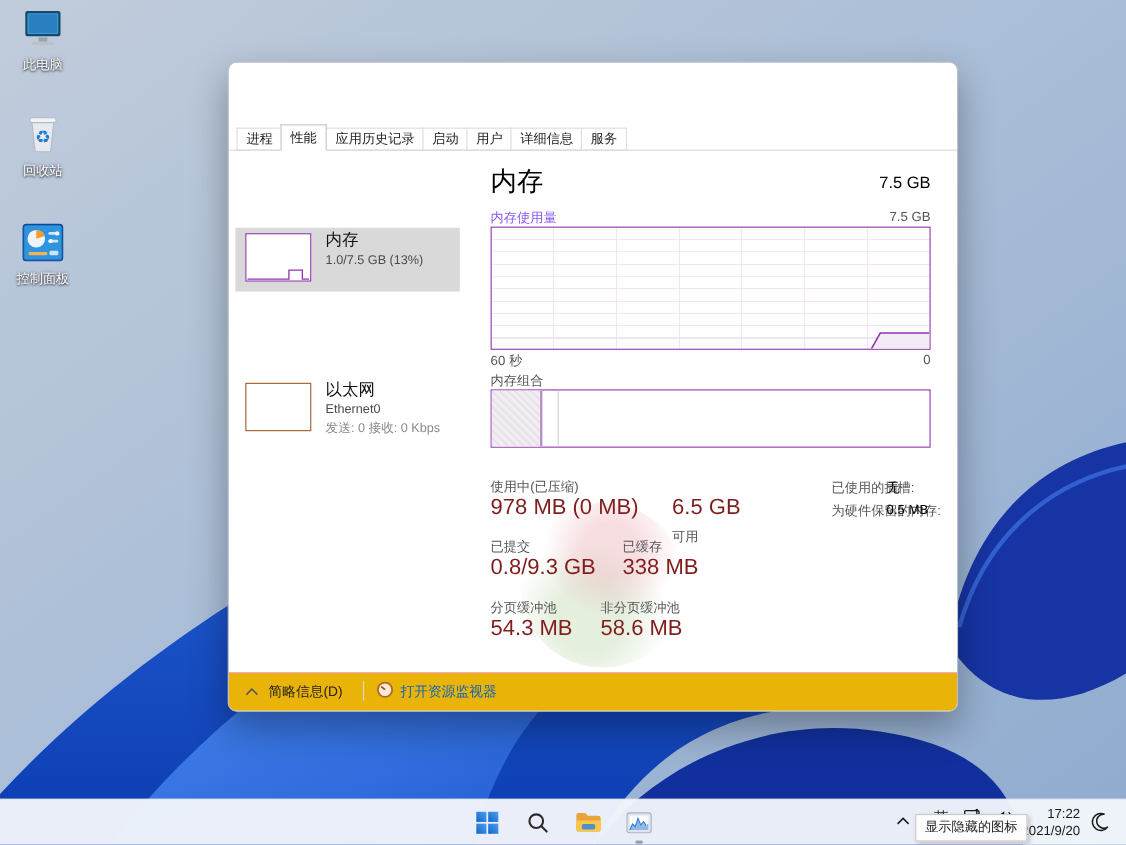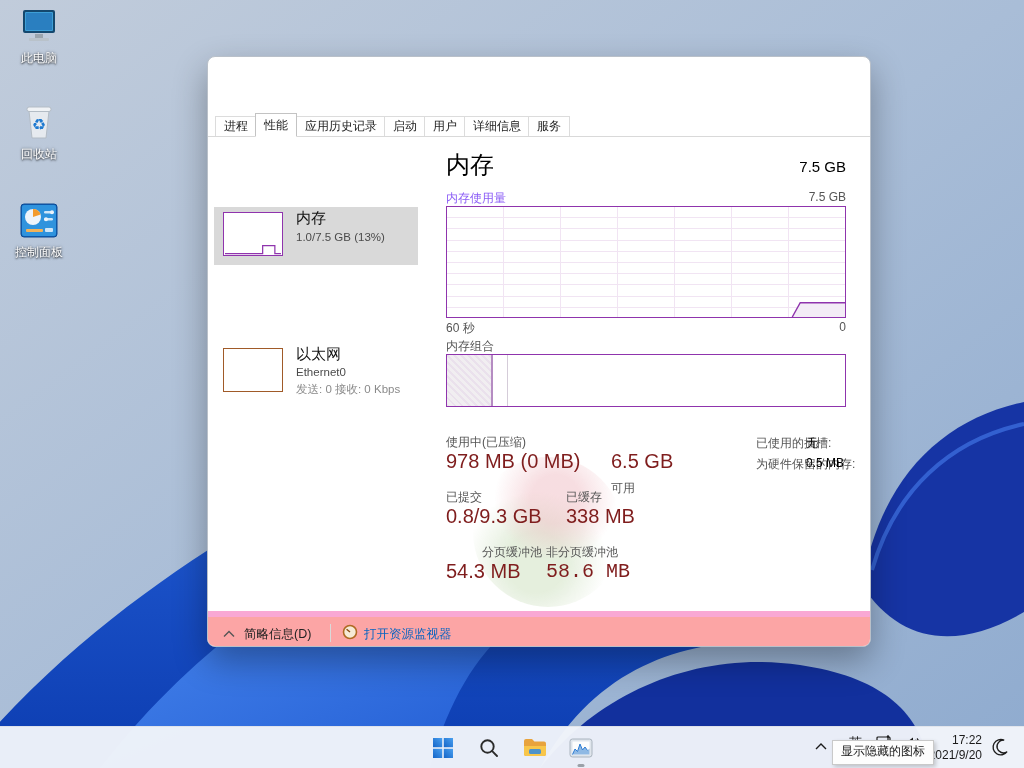--- a/index.html
+++ b/index.html
@@ -67,21 +67,21 @@
   .stat-label { position:absolute; font-size:12px; color:#555; white-space:nowrap; }
   .stat-value { position:absolute; font-size:20px; color:#7f1d1d; white-space:nowrap; }
   .detail-label { position:absolute; font-size:12px; color:#555; white-space:nowrap; }
   .detail-value { position:absolute; font-size:12px; color:#000; white-space:nowrap; }
 
   .watermark { position:absolute; left:265px; top:400px; width:150px; height:150px; opacity:.5; filter:blur(.5px);
                background: radial-gradient(circle at 55% 28%, rgba(221,110,125,.45) 0 18%, rgba(221,110,125,0) 45%),
                            radial-gradient(circle at 42% 70%, rgba(150,190,120,.5) 0 22%, rgba(150,190,120,0) 52%);
                border-radius:50%; pointer-events:none; }
 
-  .tm-footer { position:absolute; left:0; top:554px; width:100%; height:37px; border-top:6px solid #f9a8d4; background:#fca5a5; }
+  .tm-footer { position:absolute; left:0; top:554px; width:100%; height:37px; border-top:1px solid #f9a8d4; background:#eab308; }
   .foot-chevron { position:absolute; left:14px; top:12px; }
   .foot-toggle { position:absolute; left:36px; top:9px; font-size:12.5px; color:#222; }
   .foot-sep { position:absolute; left:122px; top:7px; width:1px; height:18px; background:#d9d9d9; }
   .foot-gauge { position:absolute; left:134px; top:7px; }
   .foot-link { position:absolute; left:156px; top:9px; font-size:12.5px; color:#0a64c0;text-align:right; }
 
   
   .taskbar { position:absolute; left:0; bottom:0; width:1024px; height:42px; background:rgba(241,244,250,.97);
              border-top:1px solid rgba(0,0,0,.05); z-index:8; }
   .tb-center { position:absolute; left:50%; top:0; height:42px; transform:translateX(-50%);
@@ -226,24 +226,24 @@
   <span class="detail-label" style="left:548px; top:378px;">已使用的插槽:</span>
   <span class="detail-value" style="left:598px; top:378px;">无</span>
   <span class="detail-label" style="left:548px; top:399px;">为硬件保留的内存:</span>
   <span class="detail-value" style="left:598px; top:399px;">0.5 MB</span>
 
   <span class="stat-label" style="left:238px; top:432px;">已提交</span>
   <span class="stat-value" style="left:238px; top:448px;">0.8/9.3 GB</span>
   <span class="stat-label" style="left:358px; top:432px;">已缓存</span>
   <span class="stat-value" style="left:358px; top:448px;text-align:center;">338 MB</span>
 
-  <span class="stat-label" style="left:238px; top:487px;margin-left:36px;">分页缓冲池</span>
+  <span class="stat-label" style="left:238px; top:487px;">分页缓冲池</span>
   <span class="stat-value" style="left:238px; top:503px;">54.3 MB</span>
   <span class="stat-label" style="left:338px; top:487px;">非分页缓冲池</span>
-  <span class="stat-value" style="left:338px; top:503px;font-family:Liberation Mono, monospace;">58.6 MB</span>
+  <span class="stat-value" style="left:338px; top:503px;">58.6 MB</span>
 
   <div class="tm-footer">
     <svg class="foot-chevron" width="14" height="9" viewBox="0 0 14 9">
       <polyline points="2,7.5 7,2.5 12,7.5" fill="none" stroke="#555" stroke-width="1.4"></polyline>
     </svg>
     <span class="foot-toggle">简略信息(D)</span>
     <span class="foot-sep"></span>
     <svg class="foot-gauge" width="16" height="16" viewBox="0 0 16 16">
       <circle cx="8" cy="8" r="6.5" fill="#f6ead6" stroke="#b06a22" stroke-width="1.6"></circle>
       <line x1="8" y1="8" x2="4.6" y2="5.2" stroke="#8a4a12" stroke-width="1.4"></line>

